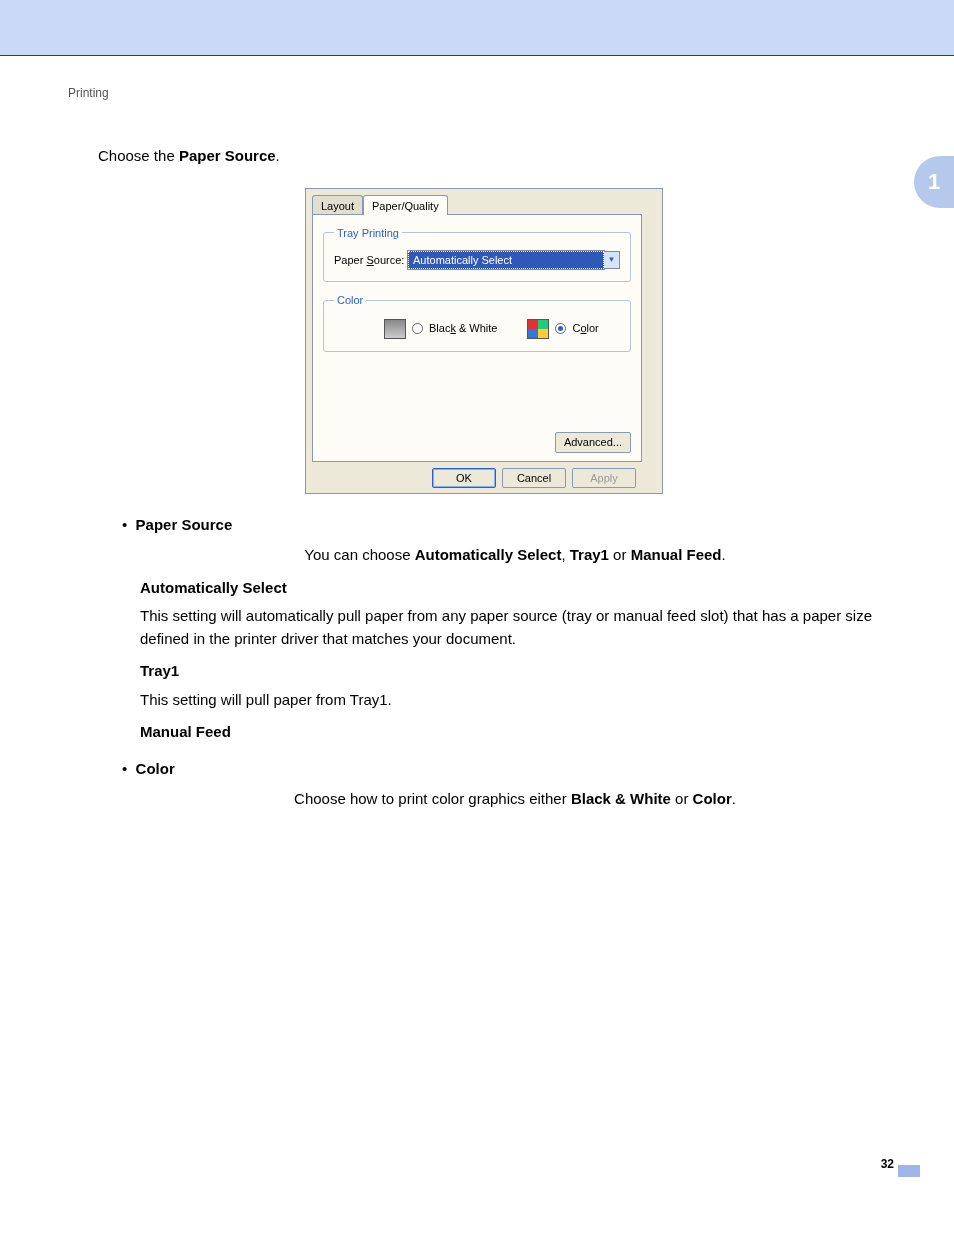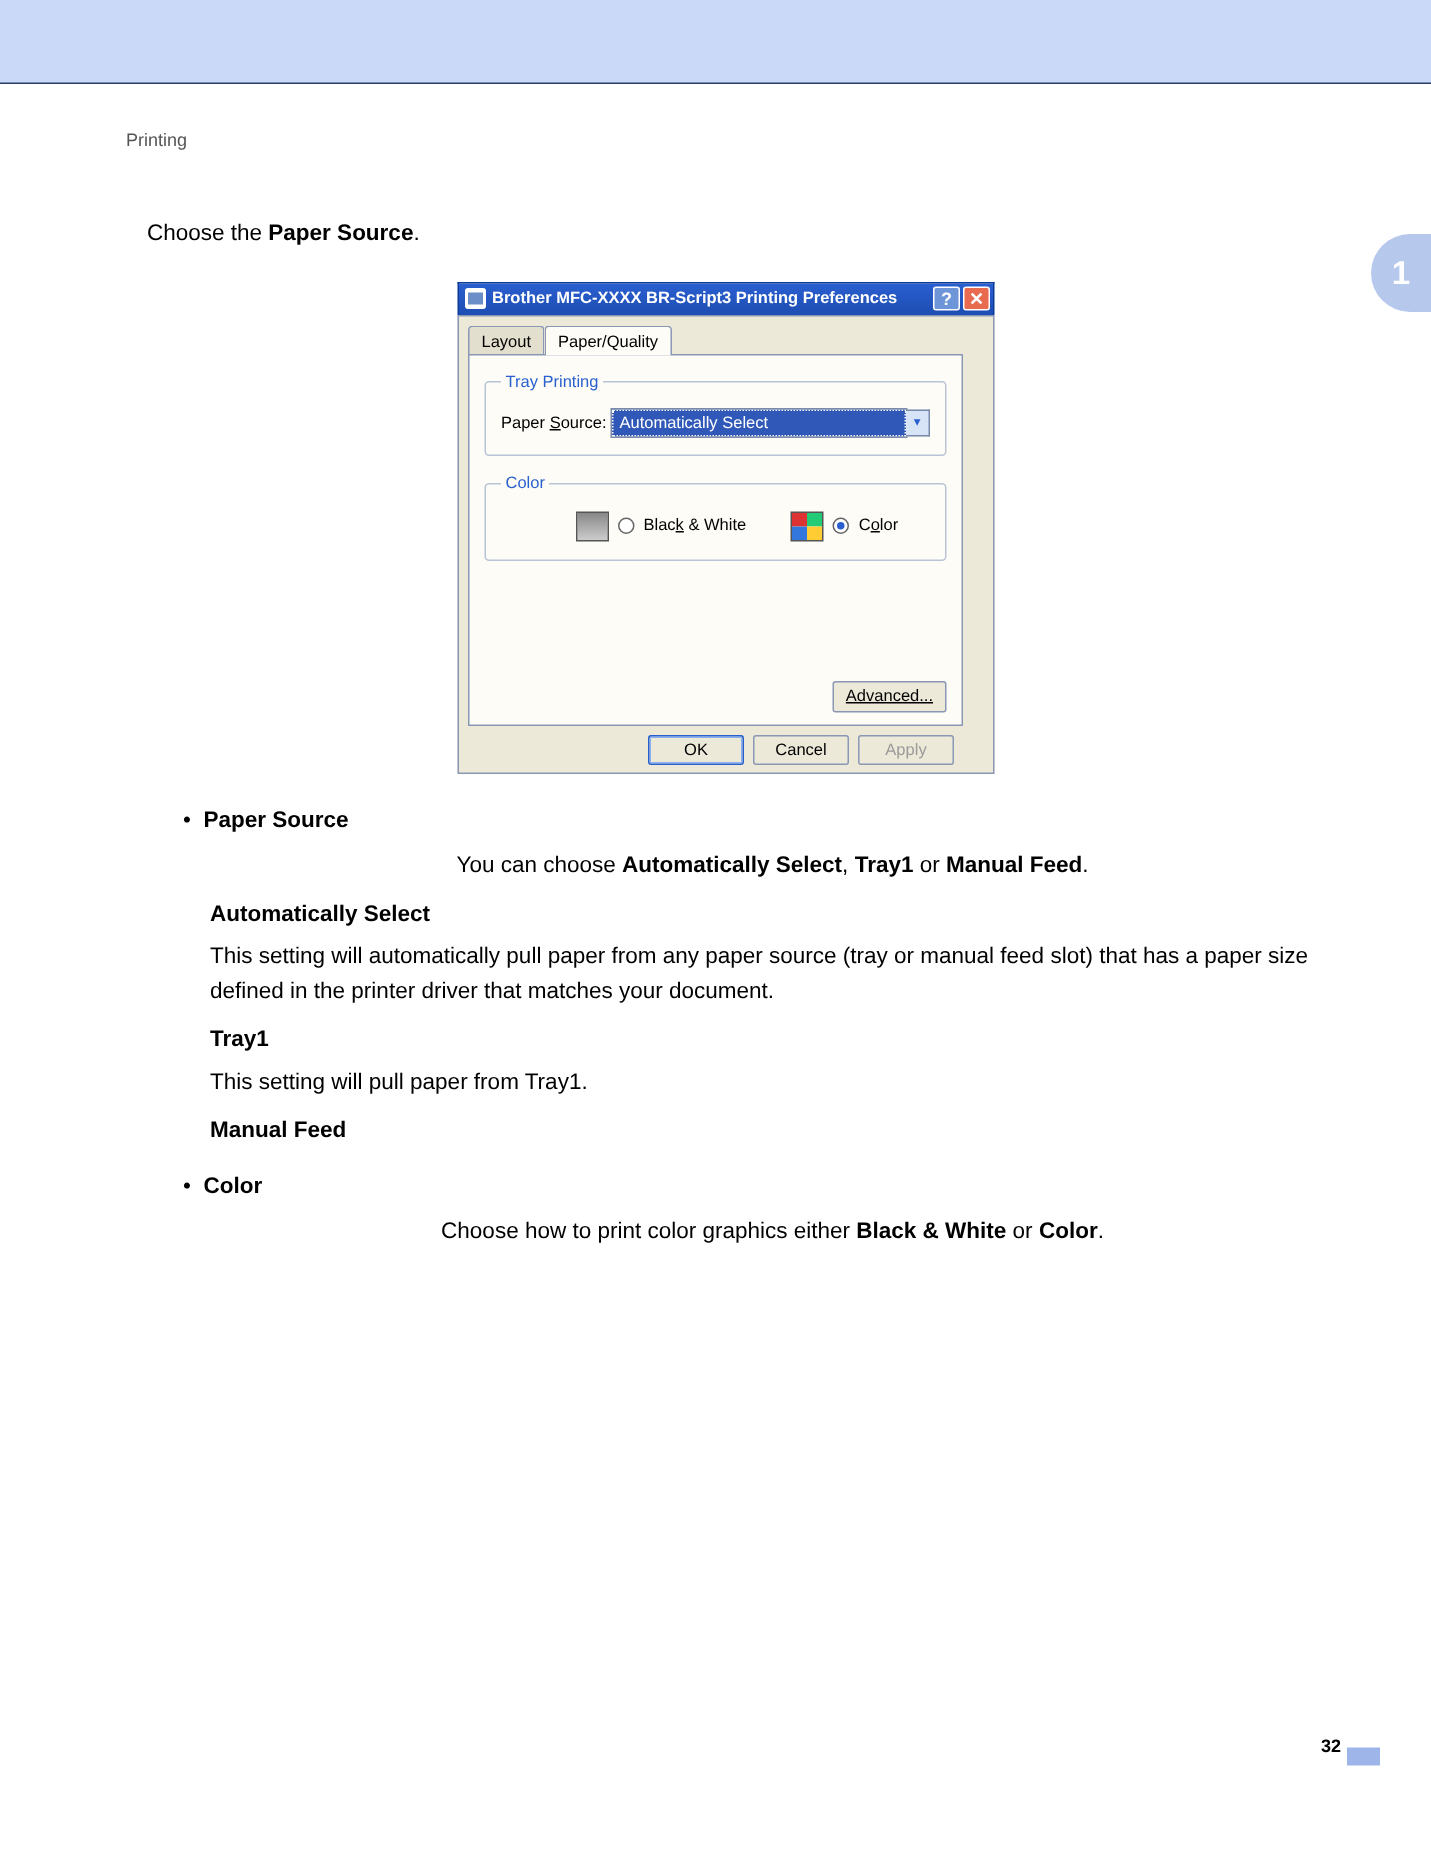--- a/index.html
+++ b/index.html
@@ -12,21 +12,21 @@
     overflow: hidden;
   }
   .top-bar {
     height: 56px;
     background: #cad9f7;
     border-bottom: 1px solid #2b3f66;
   }
   .header-label {
     position: absolute;
     top: 86px;
-    left: 84px;
+    left: 68px;
     font-size: 12px;
     color: #555;
   }
   .side-tab {
     position: absolute;
     right: 0;
     top: 156px;
     width: 40px;
     height: 52px;
     background: #b7c8ed;
@@ -184,21 +184,20 @@
   .radio {
     width:11px;height:11px;border:1px solid #666;border-radius:50%;
     display:inline-flex;align-items:center;justify-content:center;background:#fff;
   }
   .radio.sel::after{content:"";width:5px;height:5px;background:#2a5fd0;border-radius:50%;}
   .adv-btn {
     position:absolute; bottom:8px; right:10px;
     font-size:11px; padding:1px 8px;
     background:#ece9d8; border:1px solid #8a98b5; border-radius:2px;
     cursor:pointer;
-    text-decoration:underline;
   }
   .dlg-footer {
     display:flex; justify-content:flex-end; gap:6px;
     padding: 6px 6px 0 0;
   }
   .dlg-btn {
     font-size:11px; width:64px; text-align:center;
     padding:1px 0;
     background:#ece9d8; border:1px solid #8a98b5; border-radius:2px;
     cursor:pointer;
@@ -238,26 +237,20 @@
 <div class="side-tab">1</div>
 
 <div class="content">
 
 
   <div class="sub-indent-1">
     <span>Choose the </span><b>Paper Source</b><span>.</span>
   </div>
 
   <div class="dialog-wrap">
-    <div class="dlg-titlebar">
-      <span class="printer-icon"></span>
-      <span style="flex:1">Brother MFC-XXXX BR-Script3 Printing Preferences</span>
-      <span class="dlg-tb-btn dlg-help">?</span>
-      <span class="dlg-tb-btn dlg-close">✕</span>
-    </div>
     <div class="dlg-body">
       <div class="tabs">
         <div class="tab inactive">Layout</div>
         <div class="tab active">Paper/Quality</div>
       </div>
       <div class="tab-pane">
         <fieldset class="group">
           <legend>Tray Printing</legend>
           <div class="row">
             <div class="field-label">Paper <span class="underline">S</span>ource:</div>

